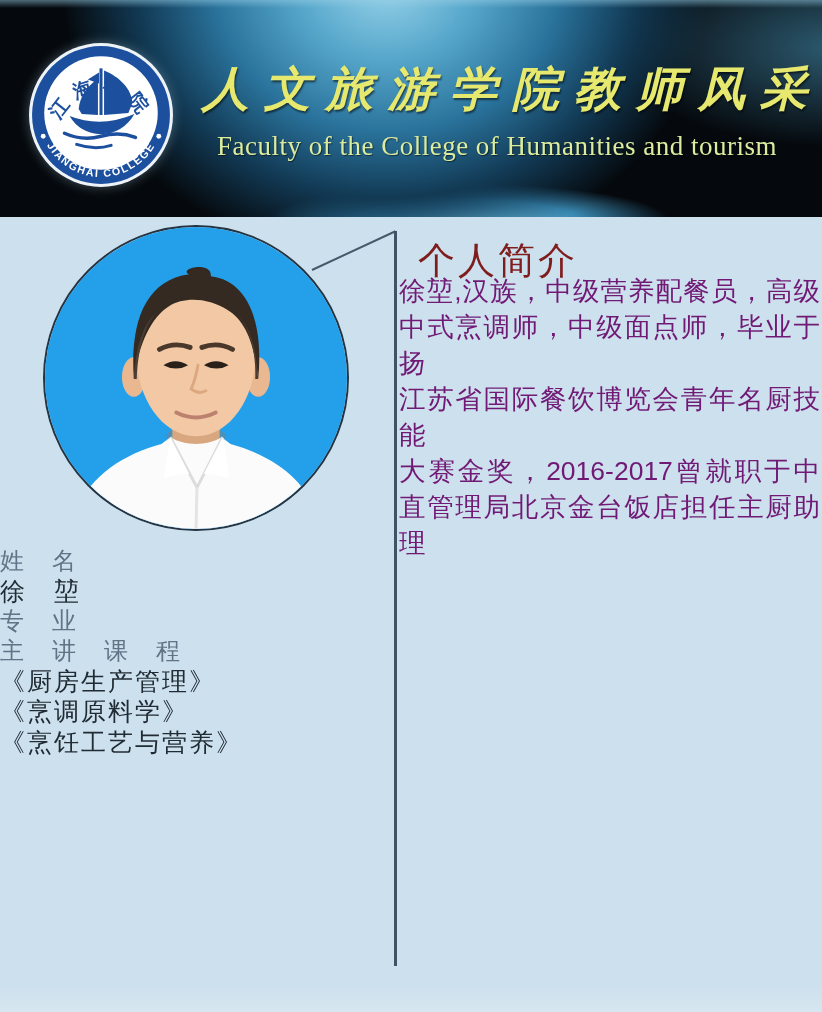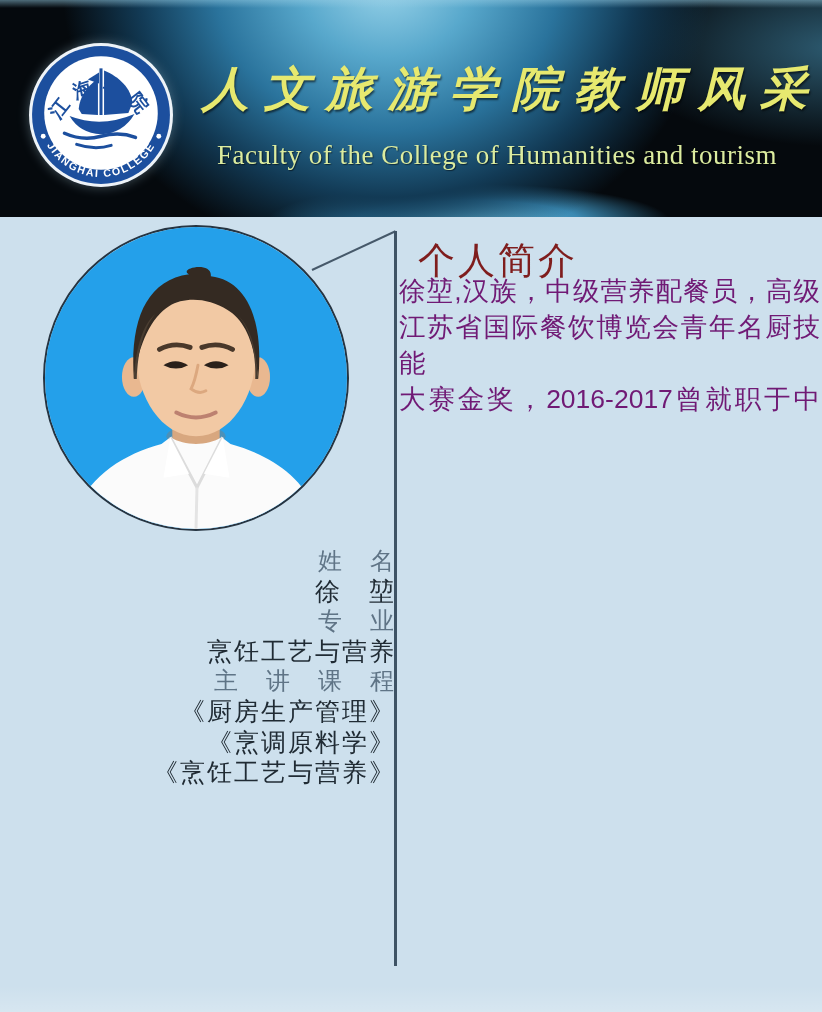--- a/index.html
+++ b/index.html
@@ -23,21 +23,21 @@
     filter:drop-shadow(0 0 6px rgba(180,220,240,.35)); }
   .titles { position:absolute; left:172px; top:60px; width:650px; text-align:center; }
   .cn-title {
     font-size:47px; line-height:58px; letter-spacing:15px; padding-left:15px;
     font-weight:bold; font-style:italic; color:#e7e96f;
     text-shadow:1px 2px 2px rgba(0,0,0,.55);
     font-family:"DejaVu Serif","Liberation Serif",serif;
     text-align:right;
   }
   .en-subtitle {
-    margin-top:22px; font-size:27px; letter-spacing:.5px; color:#dcec9f;
+    margin-top:13px; font-size:27px; letter-spacing:.5px; color:#dcec9f;
     font-family:"Liberation Serif","DejaVu Serif",serif;
     text-shadow:1px 1px 1px rgba(0,0,0,.5);
     white-space:nowrap;
   }
 
   
   .photo-circle {
     position:absolute; left:43px; top:225px; width:306px; height:306px;
     border-radius:50%; overflow:hidden; box-sizing:border-box;
     border:2px solid #263441;
@@ -61,21 +61,21 @@
   }
   .bio {
     position:absolute; left:399px; top:273px; width:421px;
     font-size:26.5px; line-height:36px; color:#701a75;
   }
   .bio-line { text-align:justify; text-align-last:justify; }
 
   
   .info {
     position:absolute; left:0; top:546px; width:396px;
-    text-align:right; line-height:30.1px; font-size:25px; color:#202b34;
+    text-align:left; line-height:30.1px; font-size:25px; color:#202b34;
     letter-spacing:2px;
   }
   .info .label { color:#5f7486; font-size:24px; }
   .footer-fade {
     position:absolute; left:0; bottom:0; width:822px; height:26px;
     background:linear-gradient(to bottom, rgba(255,255,255,0), rgba(255,255,255,.2));
   }
 </style>
 </head>
 <body>
@@ -151,29 +151,30 @@
       <path d="M154,264 L153,306" stroke="#e4e4e4" stroke-width="3"></path>
     </svg>
   </div>
 
   <div class="connector"></div>
   <div class="divider"></div>
 
   <h2 class="profile-title">个人简介</h2>
   <div class="bio">
     <div class="bio-line">徐堃,汉族，中级营养配餐员，高级</div>
+    <div class="bio-line">中式烹调师，中级面点师，毕业于扬</div>
     <div class="bio-line">江苏省国际餐饮博览会青年名厨技能</div>
     <div class="bio-line">大赛金奖，2016-2017曾就职于中</div>
+    <div class="bio-line">直管理局北京金台饭店担任主厨助理</div>
   </div>
 
   <div class="info">
     <div class="label">姓　名</div>
     <div class="value">徐　堃</div>
     <div class="label">专　业</div>
-    <div class="value">烹饪工艺与营养</div>
     <div class="label">主　讲　课　程</div>
     <div class="value">《厨房生产管理》</div>
     <div class="value">《烹调原料学》</div>
     <div class="value">《烹饪工艺与营养》</div>
   </div>
 
   <div class="footer-fade"></div>
 </div>
 
 </body></html>

